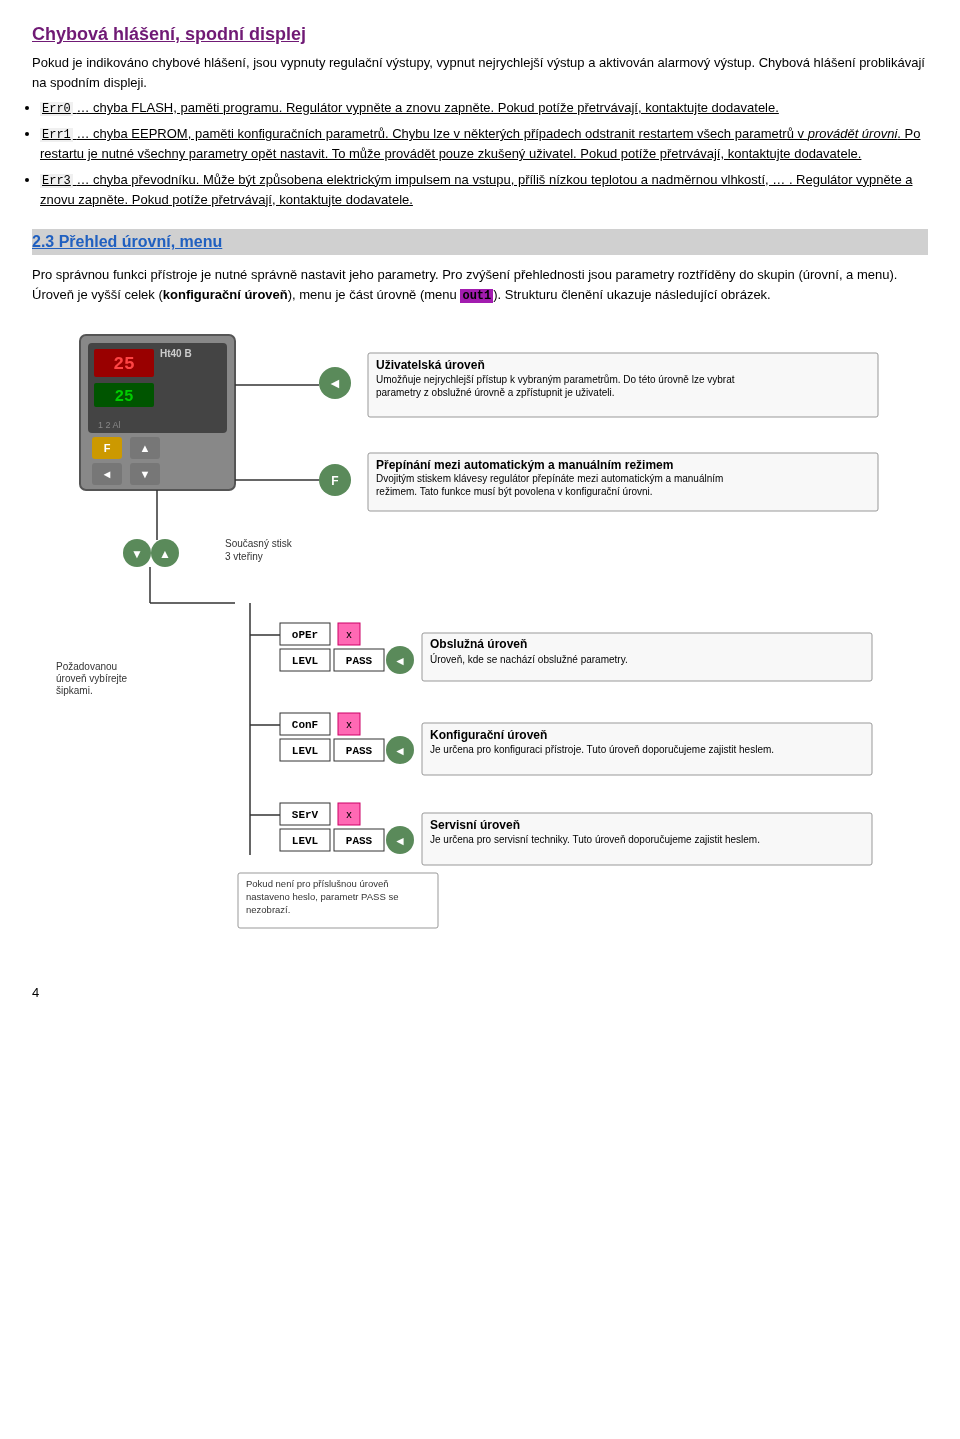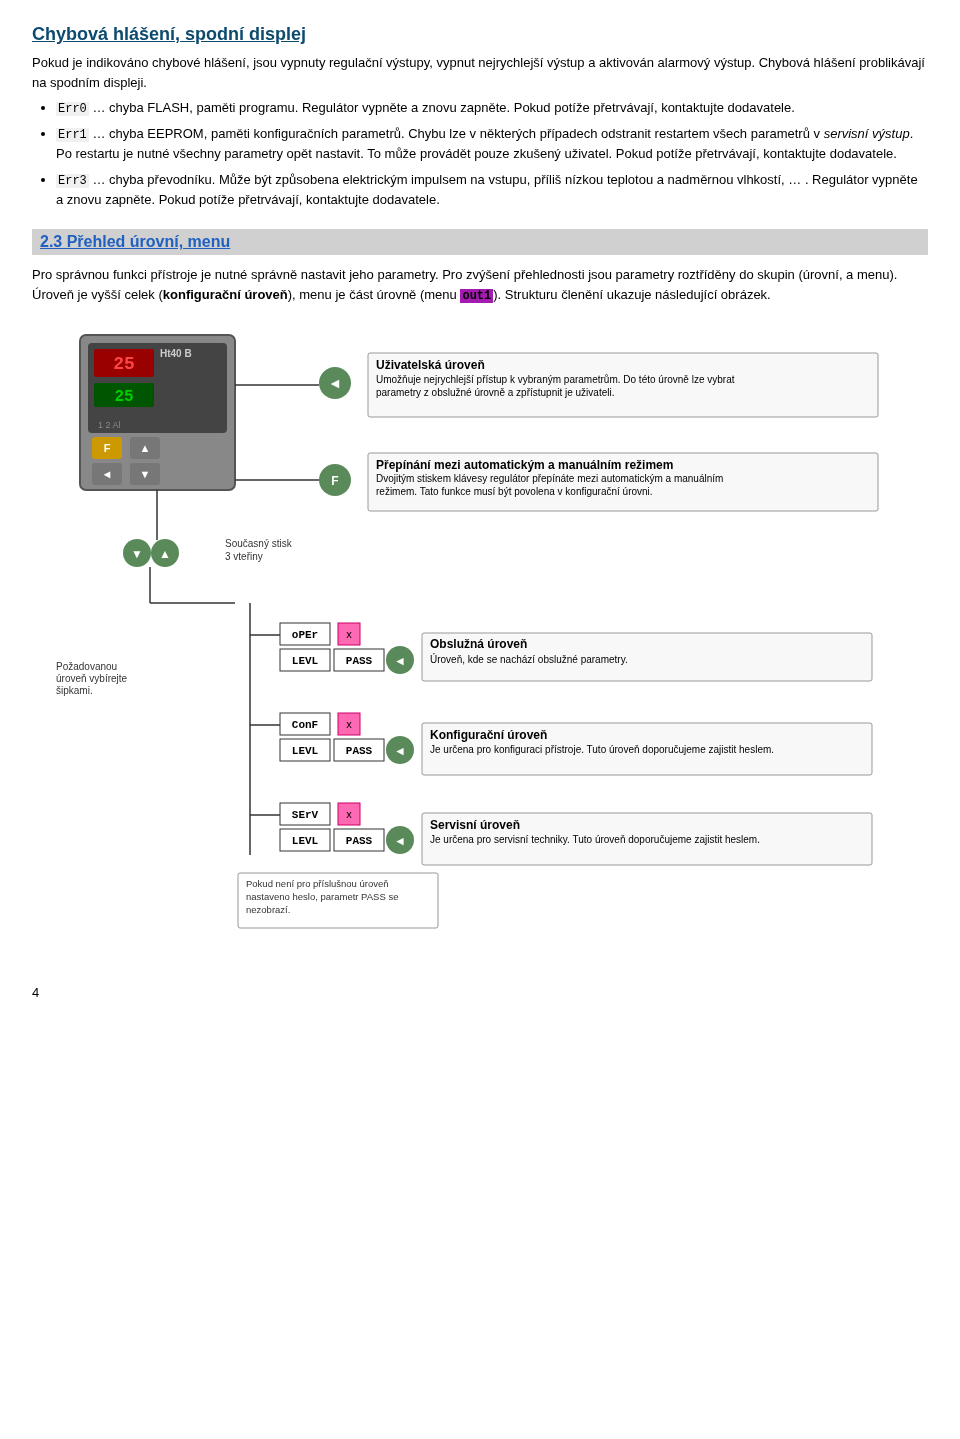--- a/index.html
+++ b/index.html
@@ -5,37 +5,37 @@
     * { box-sizing: border-box; margin: 0; padding: 0; }
     body {
       font-family: Arial, sans-serif;
       font-size: 13px;
       background: #fff;
       color: #000;
       padding: 24px 32px;
       max-width: 960px;
     }
     h1.section-title {
-      color: #0c4a6e;
+      color: #701a75;
       font-size: 18px;
       font-weight: bold;
       text-decoration: underline;
       margin-bottom: 8px;
     }
     h2.section-title {
       color: #2060c0;
       font-size: 16px;
       font-weight: bold;
       text-decoration: underline;
       background: #d0d0d0;
-      padding: 4px 8px;
+      padding: 4px 0;
       margin: 20px 0 10px 0;
     }
     p { margin-bottom: 6px; line-height: 1.5; }
-    ul { margin-left: 24px; margin-bottom: 6px; }
+    ul { margin-left: 8px; margin-bottom: 6px; text-decoration: underline; }
     li { margin-bottom: 6px; line-height: 1.5; }
     code, .code {
       font-family: 'Courier New', monospace;
       font-size: 12px;
       background: #f0f0f0;
       padding: 0 2px;
     }
     .highlight { background: #a21caf; font-weight: bold; }
 
     
@@ -51,21 +51,21 @@
 
 <p>Pokud je indikováno chybové hlášení, jsou vypnuty regulační výstupy, vypnut nejrychlejší výstup a aktivován alarmový výstup. Chybová hlášení problikávají na spodním displeji.</p>
 
 <ul>
   <li>
     <span class="code">Err0</span>
     <span> … chyba FLASH, paměti programu. Regulátor vypněte a znovu zapněte. Pokud potíže přetrvávají, kontaktujte dodavatele.</span>
   </li>
   <li>
     <span class="code">Err1</span>
-    <span> … chyba EEPROM, paměti konfiguračních parametrů. Chybu lze v některých případech odstranit restartem všech parametrů v <em>servisní výstup</em>. Po restartu je nutné všechny parametry opět nastavit. To může provádět pouze zkušený uživatel. Pokud potíže přetrvávají, kontaktujte dodavatele.</span>
+    <span> … chyba EEPROM, paměti konfiguračních parametrů. Chybu lze v některých případech odstranit restartem všech parametrů v <em>provádět úrovni</em>. Po restartu je nutné všechny parametry opět nastavit. To může provádět pouze zkušený uživatel. Pokud potíže přetrvávají, kontaktujte dodavatele.</span>
   </li>
   <li>
     <span class="code">Err3</span>
     <span> … chyba převodníku. Může být způsobena elektrickým impulsem na vstupu, příliš nízkou teplotou a nadměrnou vlhkostí, … . Regulátor vypněte a znovu zapněte. Pokud potíže přetrvávají, kontaktujte dodavatele.</span>
   </li>
 </ul>
 
 <h2 class="section-title">2.3 Přehled úrovní, menu</h2>
 
 <p>

